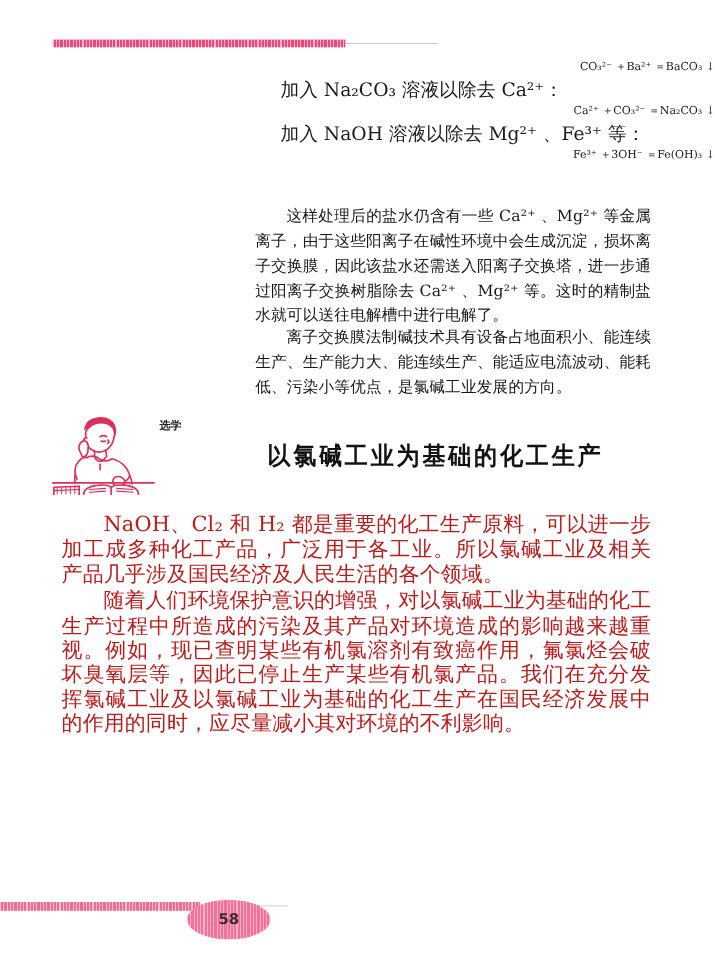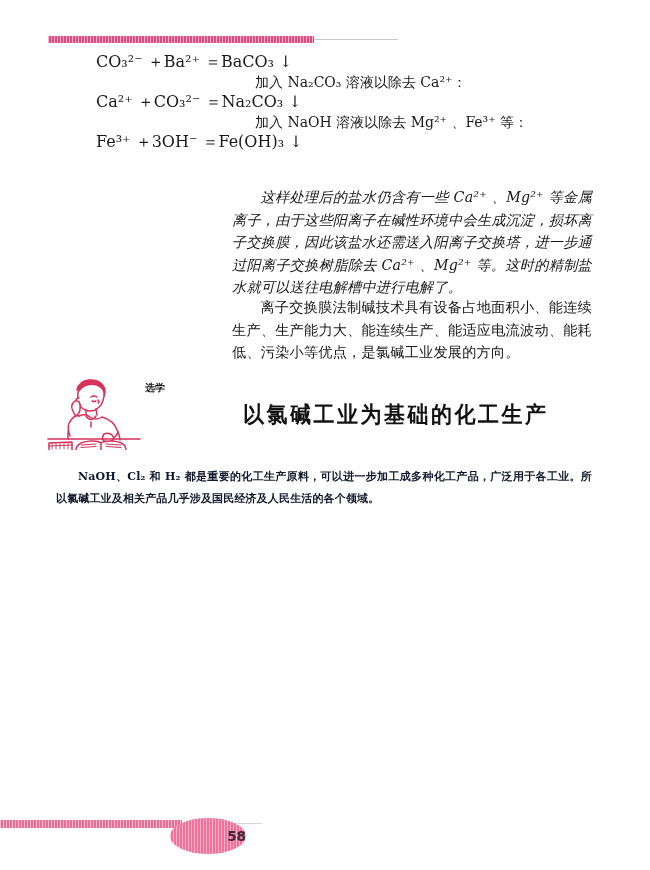--- a/index.html
+++ b/index.html
@@ -66,49 +66,49 @@
   }
 
   
   .eq-block {
     position: absolute;
     left: 0;
     top: 52px;
     width: 650px;
   }
   .eq-center {
-    text-align: left;
-    font-size: 16px;
+    text-align: right;
+    font-size: 10px;
     line-height: 19px;
     padding-left: 96px;
     font-family: "DejaVu Serif", "Liberation Serif", serif;
     white-space: nowrap;
   }
   .eq-lead {
-    font-size: 14px;
+    font-size: 17px;
     line-height: 19px;
     padding-left: 255px;
     white-space: nowrap;
     margin-top: 2px;
   }
 
   
   .para {
     position: absolute;
     font-size: 14.2px;
     line-height: 22.6px;
     text-align: justify;
     text-justify: inter-ideograph;
     letter-spacing: 0.2px;
     color: #171717;
   }
   .para.ind { text-indent: 2em; }
 
   .p-salt {
-    left: 232px; top: 186px; width: 360px; font-style: italic;
+    left: 232px; top: 186px; width: 360px;
   }
   .p-membrane {
     left: 232px; top: 296px; width: 360px;
   }
 
   
   .optional-badge {
     position: absolute;
     left: 46px;
     top: 376px;
@@ -150,28 +150,27 @@
 
   
   .body-lower {
     position: absolute;
     left: 56px;
     top: 466px;
     width: 536px;
   }
   .body-lower p {
     margin: 0 0 2px 0;
-    font-size: 11px;
+    font-size: 19px;
     line-height: 22.4px;
     text-align: justify;
     text-justify: inter-ideograph;
     text-indent: 2em;
     letter-spacing: 0.15px;
-    color: #0f172a;
-    font-weight: bold;
+    color: #b91c1c;
   }
 
   
   .page-footer {
     position: absolute;
     left: 0;
     top: 816px;
     width: 650px;
     height: 54px;
   }
@@ -214,21 +213,21 @@
       rgba(242,113,155,0) 3px
     );
   }
   .page-number-text {
     position: absolute;
     left: 170px;
     top: 2px;
     width: 76px;
     height: 36px;
     line-height: 36px;
-    text-align: right;
+    text-align: center;
     font-size: 13.5px;
     font-weight: bold;
     color: #3d2a30;
     font-family: "DejaVu Sans", "Liberation Sans", sans-serif;
   }
 </style>
 </head>
 <body>
 
 <div class="page-header">
@@ -289,20 +288,21 @@
         <path d="M6 67.5 L6 73 M10 67.4 L10 73 M14 67.2 L14 73 M18 67 L18 73 M22 66.8 L22 73" stroke-width="0.9"></path>
       </g>
     </svg>
     <div class="badge-label">选学</div>
   </div>
 
   <div class="section-title">以氯碱工业为基础的化工生产</div>
 
   <div class="body-lower">
     <p>NaOH、Cl₂ 和 H₂ 都是重要的化工生产原料，可以进一步加工成多种化工产品，广泛用于各工业。所以氯碱工业及相关产品几乎涉及国民经济及人民生活的各个领域。</p>
+    <p>随着人们环境保护意识的增强，对以氯碱工业为基础的化工生产过程中所造成的污染及其产品对环境造成的影响越来越重视。例如，现已查明某些有机氯溶剂有致癌作用，氟氯烃会破坏臭氧层等，因此已停止生产某些有机氯产品。我们在充分发挥氯碱工业及以氯碱工业为基础的化工生产在国民经济发展中的作用的同时，应尽量减小其对环境的不利影响。</p>
   </div>
 
 </div>
 
 <div class="page-footer">
   <div class="footer-rule"></div>
   <div class="footer-rule-tail"></div>
   <div class="page-number-oval"></div>
   <div class="page-number-text">58</div>
 </div>

